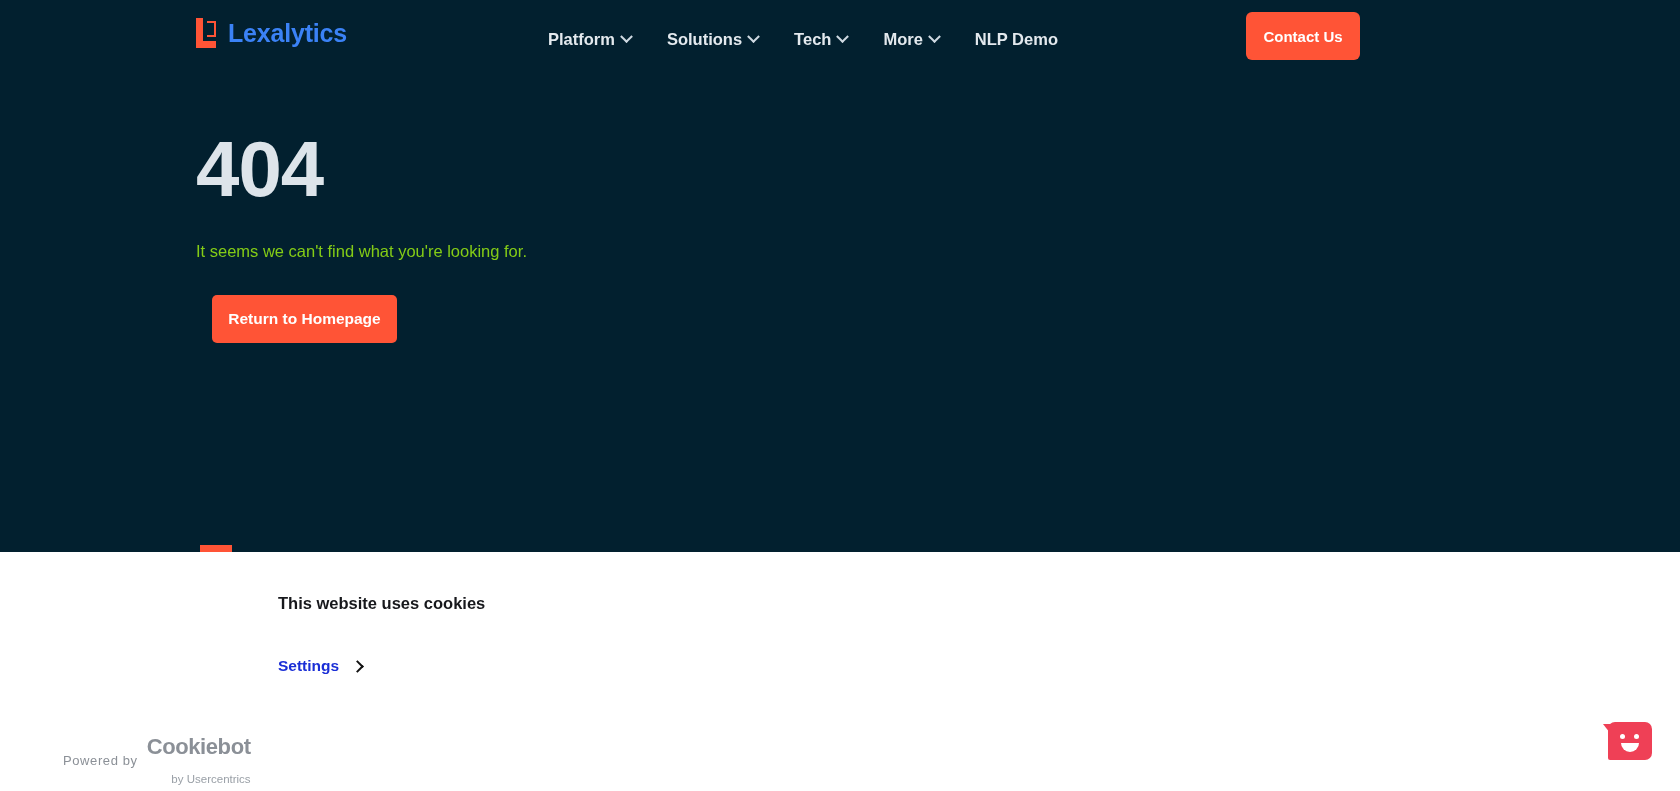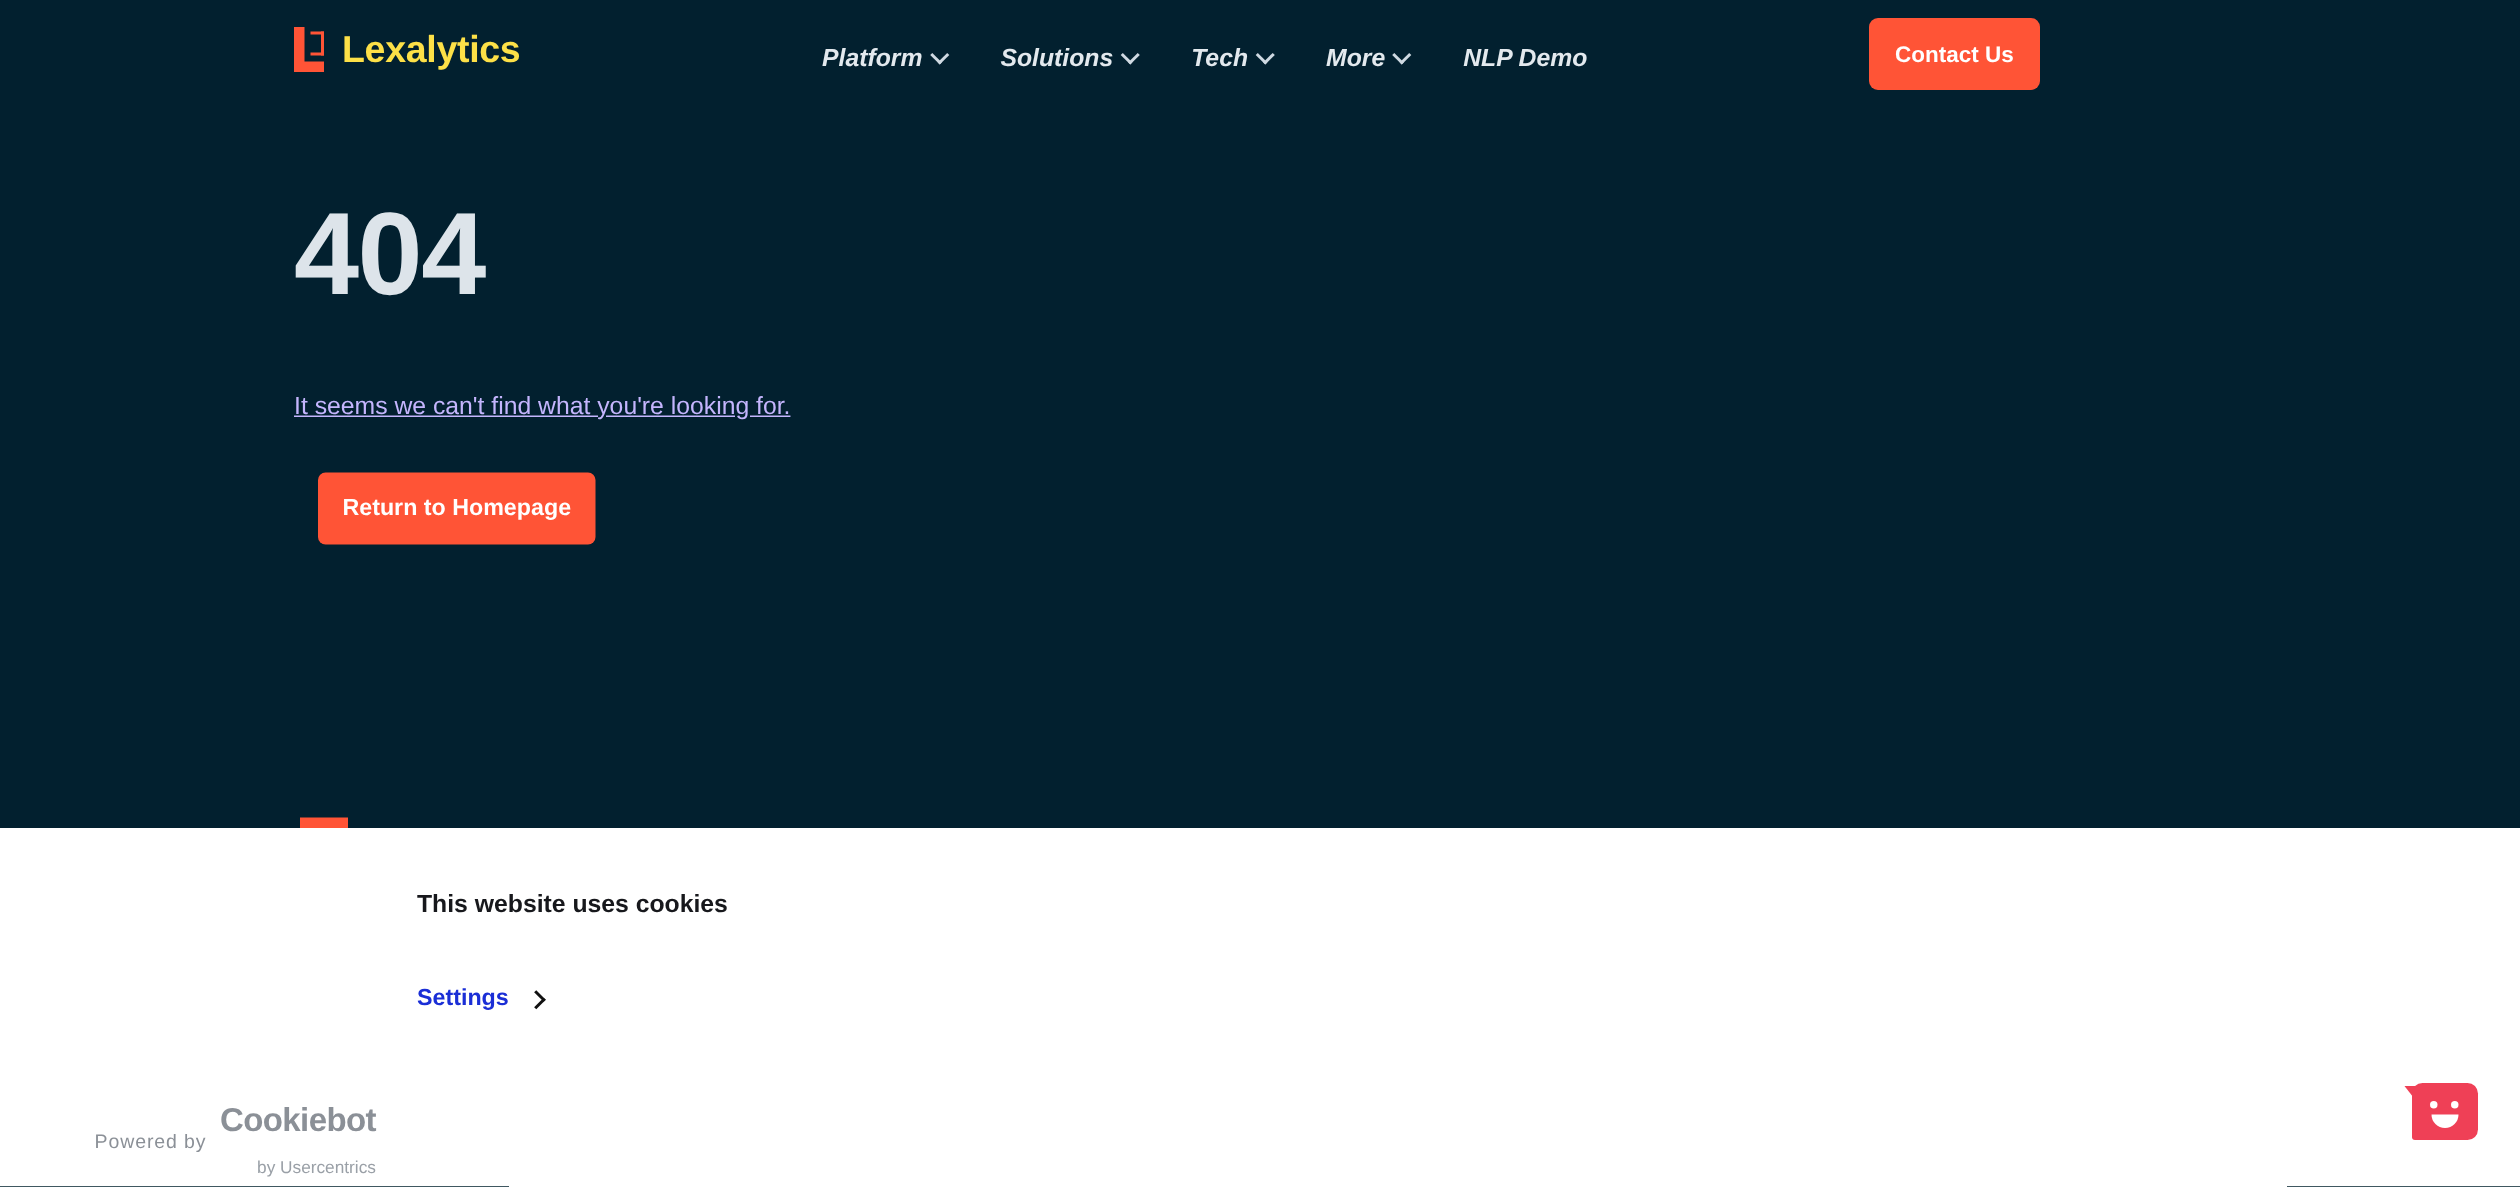--- a/index.html
+++ b/index.html
@@ -27,27 +27,27 @@
   .logo {
     position:absolute; left:196px; top:18px;
     display:flex; align-items:center; gap:12px;
     cursor:pointer;
   }
   .logo-mark { position:relative; width:20px; height:30px; }
   .logo-mark .v { position:absolute; left:0; top:0; width:7px; height:30px; background:#ff5436; }
   .logo-mark .h { position:absolute; left:0; bottom:0; width:20px; height:7px; background:#ff5436; }
   .logo-mark .b { position:absolute; left:11px; top:3px; width:9px; height:16px; border:2.5px solid #ff5436; border-left:none; }
   .logo-text {
-    color:#fde047; font-size:25px; font-weight:bold;
+    color:#3b82f6; font-size:25px; font-weight:bold;
     letter-spacing:-0.2px;
   }
 
   .nav {
     position:absolute; left:530px; top:24px;
-    display:flex; align-items:center; gap:0px;font-style:italic;
+    display:flex; align-items:center; gap:0px;
   }
   .nav-item {
     display:flex; align-items:center; gap:7px;
     color:#e3e9ee; font-size:16.5px; font-weight:bold;
     padding:6px 18px;
     cursor:pointer;
     white-space:nowrap;
   }
   .chev-d {
     display:inline-block;
@@ -68,24 +68,23 @@
 
   
   .hero { position:absolute; left:196px; top:130px; }
   .err-code {
     color:#dde4ea;
     font-size:78px; font-weight:bold;
     line-height:1;
     letter-spacing:-1px;
   }
   .err-sub {
-    margin-top:54px;
-    color:#c4b5fd;
+    margin-top:34px;
+    color:#84cc16;
     font-size:16.5px;
-    text-decoration:underline;
   }
   .btn-home {
     margin-top:34px;
     width:185px; height:48px;
     background:#ff5436; color:#ffffff;
     border:none; border-radius:5px;
     font-family:"Liberation Sans", sans-serif;
     font-size:15.5px; font-weight:bold;
     cursor:pointer;
     margin-left:16px;

